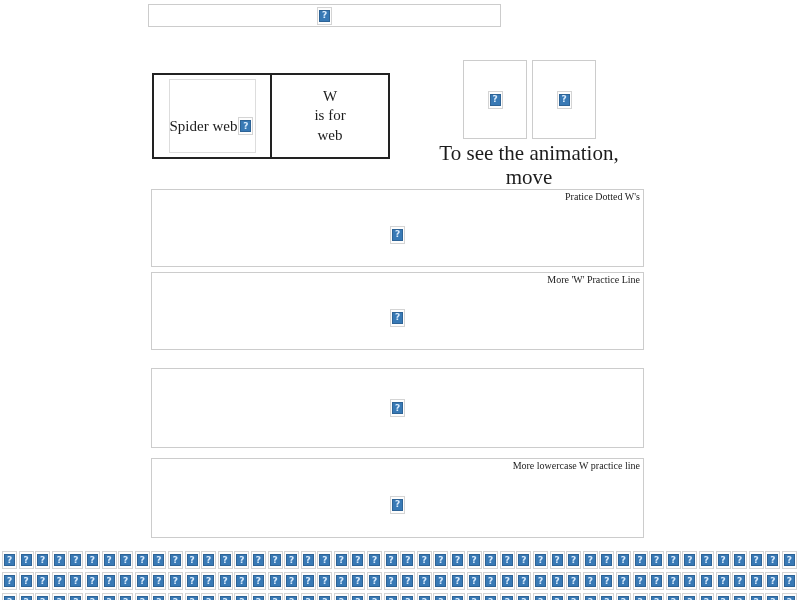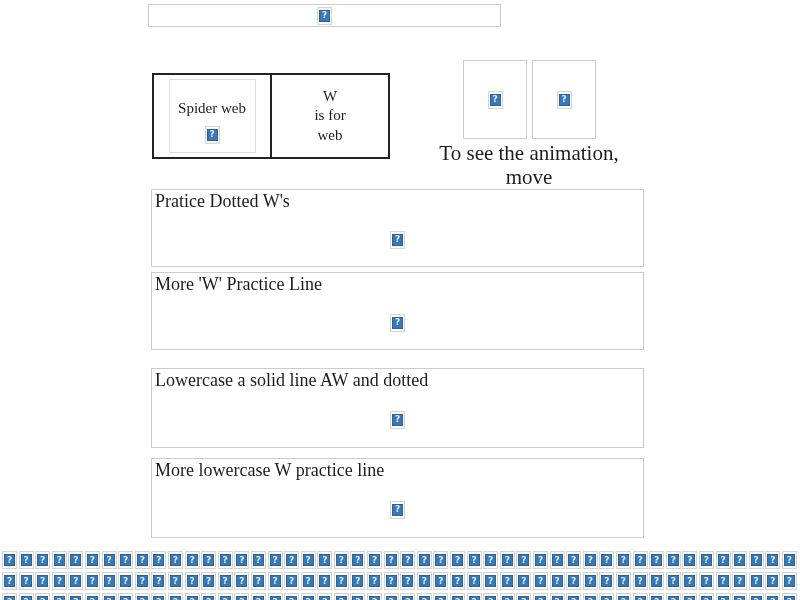--- a/index.html
+++ b/index.html
@@ -55,21 +55,21 @@
     display: flex;
   }
   .spider-cell-left {
     width: 50%;
     border-right: 2px solid #222222;
     display: flex; align-items: center; justify-content: center;
   }
   .spider-inner-box {
     width: 87px; height: 74px;
     border: 1px solid #dddddd;
-    display: flex; flex-direction: column; align-items: center;
+    display: flex; flex-direction: row; align-items: center;
     padding-top: 20px;
     box-sizing: border-box;
   }
   .spider-label { font-size: 15px; white-space: nowrap; }
   .spider-icon-wrap { flex: 1; display: flex; align-items: center; justify-content: center; }
   .spider-cell-right {
     width: 50%;
     display: flex; flex-direction: column; align-items: center; justify-content: center;
     font-size: 15px; line-height: 1.28; text-align: center;
   }
@@ -90,21 +90,21 @@
   .practice-box {
     position: absolute; left: 151px;
     width: 491px;
     border: 1px solid #cccccc;
     display: flex; flex-direction: column;
   }
   .practice-box.p1 { top: 189px; height: 76px; }
   .practice-box.p2 { top: 272px; height: 76px; }
   .practice-box.p3 { top: 368px; height: 78px; }
   .practice-box.p4 { top: 458px; height: 78px; }
-  .practice-label { font-size: 18px; padding: 1px 3px; }
+  .practice-label { font-size: 10px; padding: 1px 3px; text-align: right; }
   .practice-icon-wrap { flex: 1; display: flex; align-items: center; justify-content: center; }
 
   .icon-grid {
     position: absolute; left: 2px; top: 551px; width: 798px;
     display: flex; flex-direction: column; row-gap: 3px;
   }
   .grid-row {
     display: flex; column-gap: 1.6px;
   }
 </style>
@@ -161,21 +161,20 @@
   </div>
   <div class="practice-box p2">
     <div class="practice-label">More 'W' Practice Line</div>
     <div class="practice-icon-wrap">
       <span class="bimg">
           <span class="bq">?</span>
         </span>
     </div>
   </div>
   <div class="practice-box p3">
-    <div class="practice-label">Lowercase a solid line AW and dotted</div>
     <div class="practice-icon-wrap">
       <span class="bimg">
           <span class="bq">?</span>
         </span>
     </div>
   </div>
   <div class="practice-box p4">
     <div class="practice-label">More lowercase W practice line</div>
     <div class="practice-icon-wrap">
       <span class="bimg">

